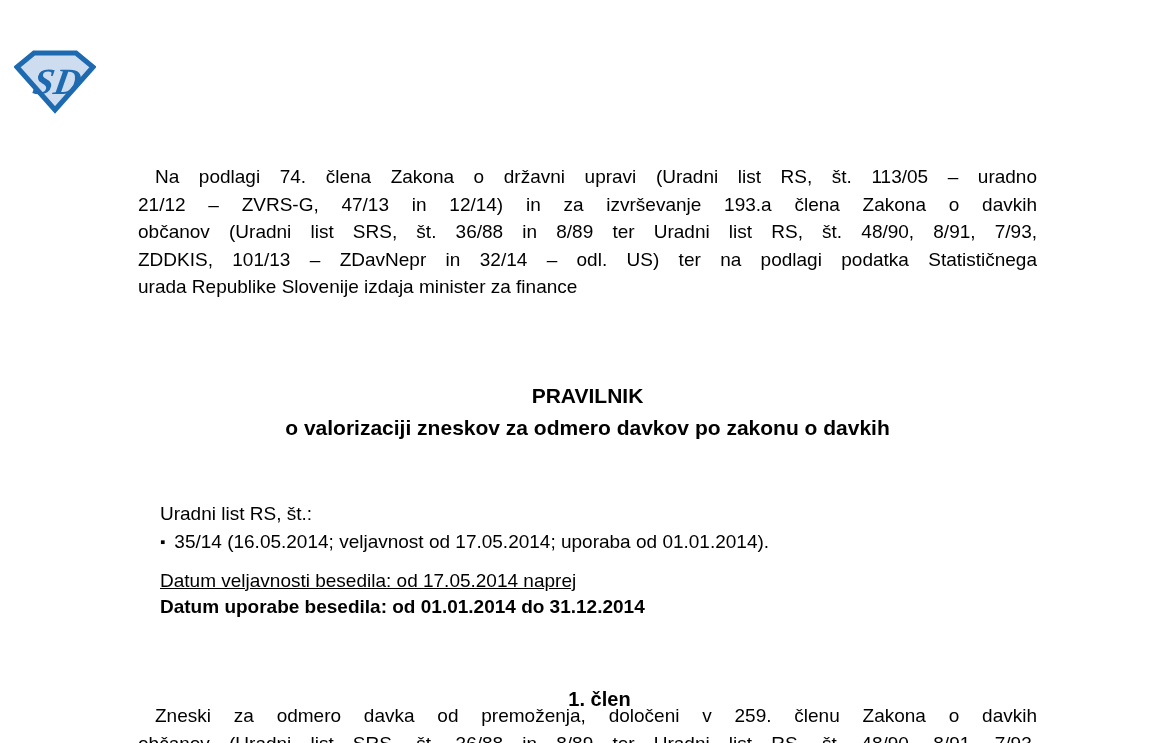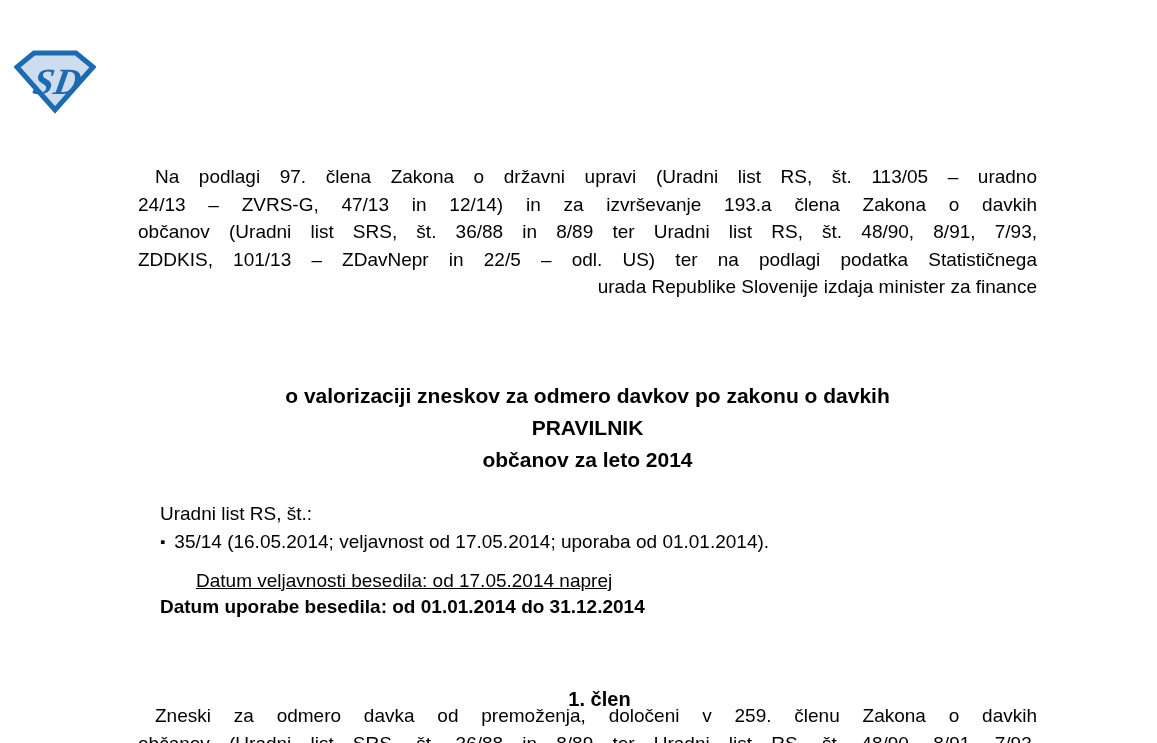--- a/index.html
+++ b/index.html
@@ -17,37 +17,37 @@
   .logo { left: 14px; top: 50px; width: 82px; height: 64px; }
 
   
   .bodytext {
     font-size: 19px;
     line-height: 27.5px;
     width: 899px;
     left: 138px;
   }
   .jline { text-align: justify; text-align-last: justify; white-space: normal; }
-  .lastline { text-align: right; }
+  .lastline { text-align: left; }
   .indent { text-indent: 17px; }
 
   .p-intro { top: 163px; }
 
   .doc-title {
     top: 380px; left: 138px; width: 899px;
     font-size: 21px; font-weight: bold;
     line-height: 32px; text-align: center;
     margin: 0;
   }
 
   .gazette-heading { top: 500px; left: 160px; font-size: 19px; line-height: 27.5px; }
   .gazette-item { top: 528px; left: 160px; font-size: 19px; line-height: 27.5px; }
   .bullet { font-size: 15px; vertical-align: 1px; margin-right: 9px; }
 
-  .validity-1 { top: 567px; left: 160px; font-size: 19px; line-height: 27.5px; text-decoration: underline; margin-left: 36px; }
+  .validity-1 { top: 567px; left: 160px; font-size: 19px; line-height: 27.5px; text-decoration: underline; }
   .validity-2 { top: 593px; left: 160px; font-size: 19px; line-height: 27.5px; font-weight: bold; }
 
   .article-heading {
     top: 674px; left: 138px; width: 899px;
     font-size: 20px; font-weight: bold;
     line-height: 27.5px; text-align: center;
     margin: 12px;
   }
   .p-article { top: 702px; }
 </style>
@@ -57,31 +57,30 @@
 <div class="abs logo">
   <svg width="82" height="64" viewBox="0 0 82 64">
     <path d="M20 3 L62 3 L79 17 L41 60 L3 17 Z" fill="#cddcee" stroke="#1e6ab0" stroke-width="5" stroke-linejoin="miter"></path>
     <g transform="skewX(-10)">
       <text x="49" y="44" text-anchor="middle" font-family="Liberation Serif, serif" font-size="37" font-weight="bold" font-style="italic" fill="#1e6ab0">SD</text>
     </g>
   </svg>
 </div>
 
 <div class="abs bodytext p-intro">
-  <div class="jline indent">Na podlagi 97. člena Zakona o državni upravi (Uradni list RS, št. 113/05 – uradno</div>
-  <div class="jline">24/13 – ZVRS-G, 47/13 in 12/14) in za izvrševanje 193.a člena Zakona o davkih</div>
+  <div class="jline indent">Na podlagi 74. člena Zakona o državni upravi (Uradni list RS, št. 113/05 – uradno</div>
+  <div class="jline">21/12 – ZVRS-G, 47/13 in 12/14) in za izvrševanje 193.a člena Zakona o davkih</div>
   <div class="jline">občanov (Uradni list SRS, št. 36/88 in 8/89 ter Uradni list RS, št. 48/90, 8/91, 7/93,</div>
-  <div class="jline">ZDDKIS, 101/13 – ZDavNepr in 22/5 – odl. US) ter na podlagi podatka Statističnega</div>
+  <div class="jline">ZDDKIS, 101/13 – ZDavNepr in 32/14 – odl. US) ter na podlagi podatka Statističnega</div>
   <div class="lastline">urada Republike Slovenije izdaja minister za finance</div>
 </div>
 
 <h1 class="abs doc-title">
+  <div>PRAVILNIK</div>
   <div>o valorizaciji zneskov za odmero davkov po zakonu o davkih</div>
-  <div>PRAVILNIK</div>
-  <div>občanov za leto 2014</div>
 </h1>
 
 <div class="abs gazette-heading">Uradni list RS, št.:</div>
 <div class="abs gazette-item">
   <span class="bullet">▪</span><span>35/14 (16.05.2014; veljavnost od 17.05.2014; uporaba od 01.01.2014).</span>
 </div>
 
 <div class="abs validity-1">Datum veljavnosti besedila: od 17.05.2014 naprej</div>
 <div class="abs validity-2">Datum uporabe besedila: od 01.01.2014 do 31.12.2014</div>
 

